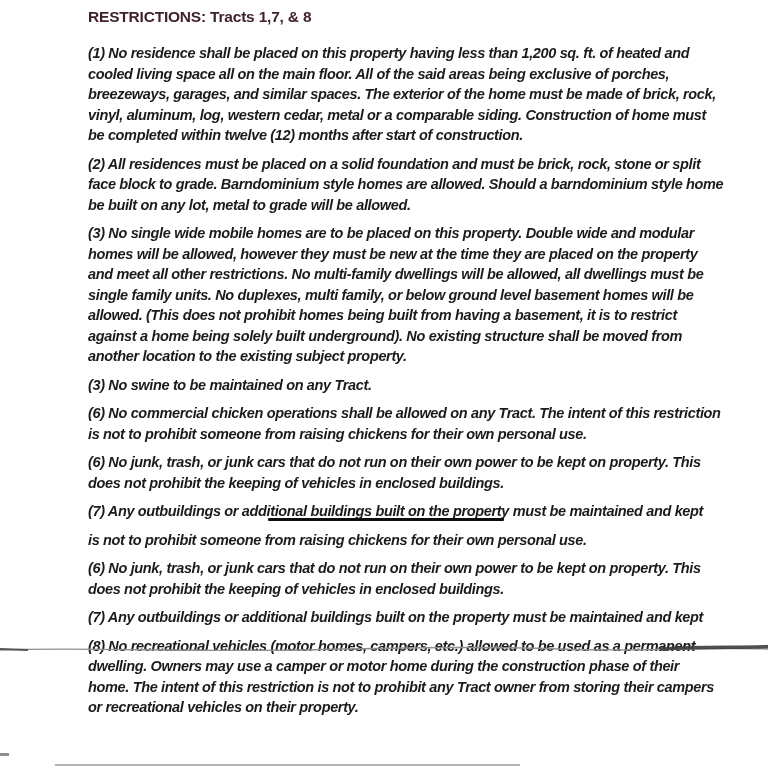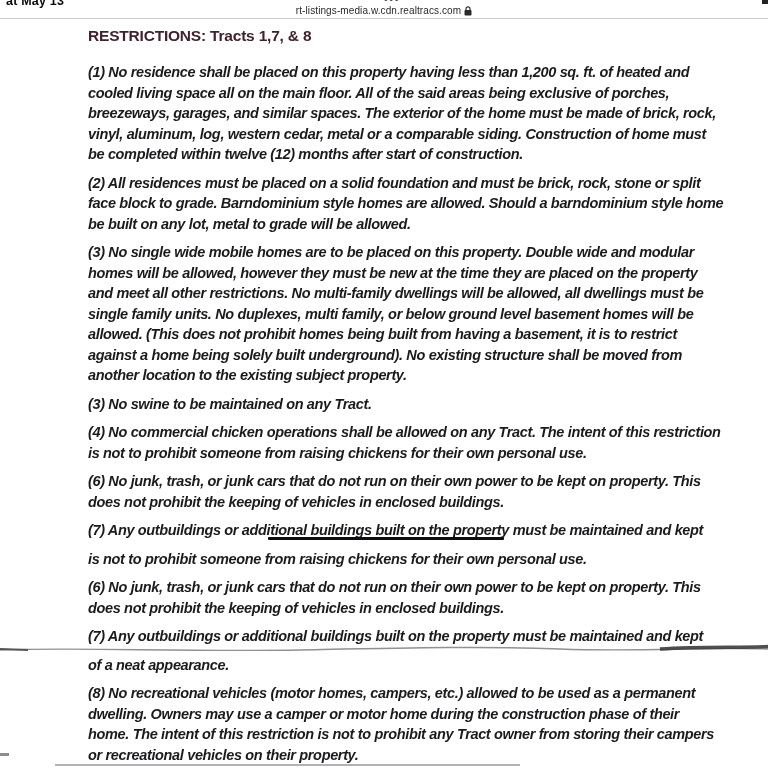--- a/index.html
+++ b/index.html
@@ -121,34 +121,20 @@
     width: 9px;
     height: 3px;
     background: #8d8d8d;
   }
 </style>
 </head>
 <body>
 
 <div class="viewport">
 
-  <div class="chrome">
-    <div class="status-date">at May 13</div>
-    <div class="menu-dots">•••</div>
-    <div class="url-row">
-      <span>rt-listings-media.w.cdn.realtracs.com</span>
-      <span class="lock-icon">
-        <svg width="8" height="10" viewBox="0 0 8 10">
-          <rect x="0.5" y="4" width="7" height="5.5" rx="1" fill="#2a2a2a"></rect>
-          <path d="M2 4.5 V2.8 a2 2 0 0 1 4 0 V4.5" fill="none" stroke="#2a2a2a" stroke-width="1.2"></path>
-        </svg>
-      </span>
-    </div>
-    <div class="corner-mark"></div>
-  </div>
 
   <div class="doc">
     <h1 class="doc-heading">RESTRICTIONS: Tracts 1,7, &amp; 8</h1>
 
     <div class="para">
       <span>(1) No residence shall be placed on this property having less than 1,200 sq. ft. of heated and
 cooled living space all on the main floor. All of the said areas being exclusive of porches,
 breezeways, garages, and similar spaces. The exterior of the home must be made of brick, rock,
 vinyl, aluminum, log, western cedar, metal or a comparable siding. Construction of home must
 be completed within twelve (12) months after start of construction.</span>
@@ -168,21 +154,21 @@
 allowed. (This does not prohibit homes being built from having a basement, it is to restrict
 against a home being solely built underground). No existing structure shall be moved from
 another location to the existing subject property.</span>
     </div>
 
     <div class="para">
       <span>(3) No swine to be maintained on any Tract.</span>
     </div>
 
     <div class="para">
-      <span>(4) No commercial chicken operations shall be allowed on any Tract. The intent of this restriction
+      <span>(6) No commercial chicken operations shall be allowed on any Tract. The intent of this restriction
 is not to prohibit someone from raising chickens for their own personal use.</span>
     </div>
 
     <div class="para">
       <span>(6) No junk, trash, or junk cars that do not run on their own power to be kept on property. This
 does not prohibit the keeping of vehicles in enclosed buildings.</span>
     </div>
 
     <div class="para p7-block">
       <span>(7) Any outbuildings or additional buildings built on the property must be maintained and kept</span>
@@ -195,23 +181,20 @@
 
     <div class="para">
       <span>(6) No junk, trash, or junk cars that do not run on their own power to be kept on property. This
 does not prohibit the keeping of vehicles in enclosed buildings.</span>
     </div>
 
     <div class="para">
       <span>(7) Any outbuildings or additional buildings built on the property must be maintained and kept</span>
     </div>
 
-    <div class="para">
-      <span>of a neat appearance.</span>
-    </div>
 
     <div class="para">
       <span>(8) No recreational vehicles (motor homes, campers, etc.) allowed to be used as a permanent
 dwelling. Owners may use a camper or motor home during the construction phase of their
 home. The intent of this restriction is not to prohibit any Tract owner from storing their campers
 or recreational vehicles on their property.</span>
     </div>
   </div>
 
   <svg class="seam-overlay" viewBox="0 0 768 16">

